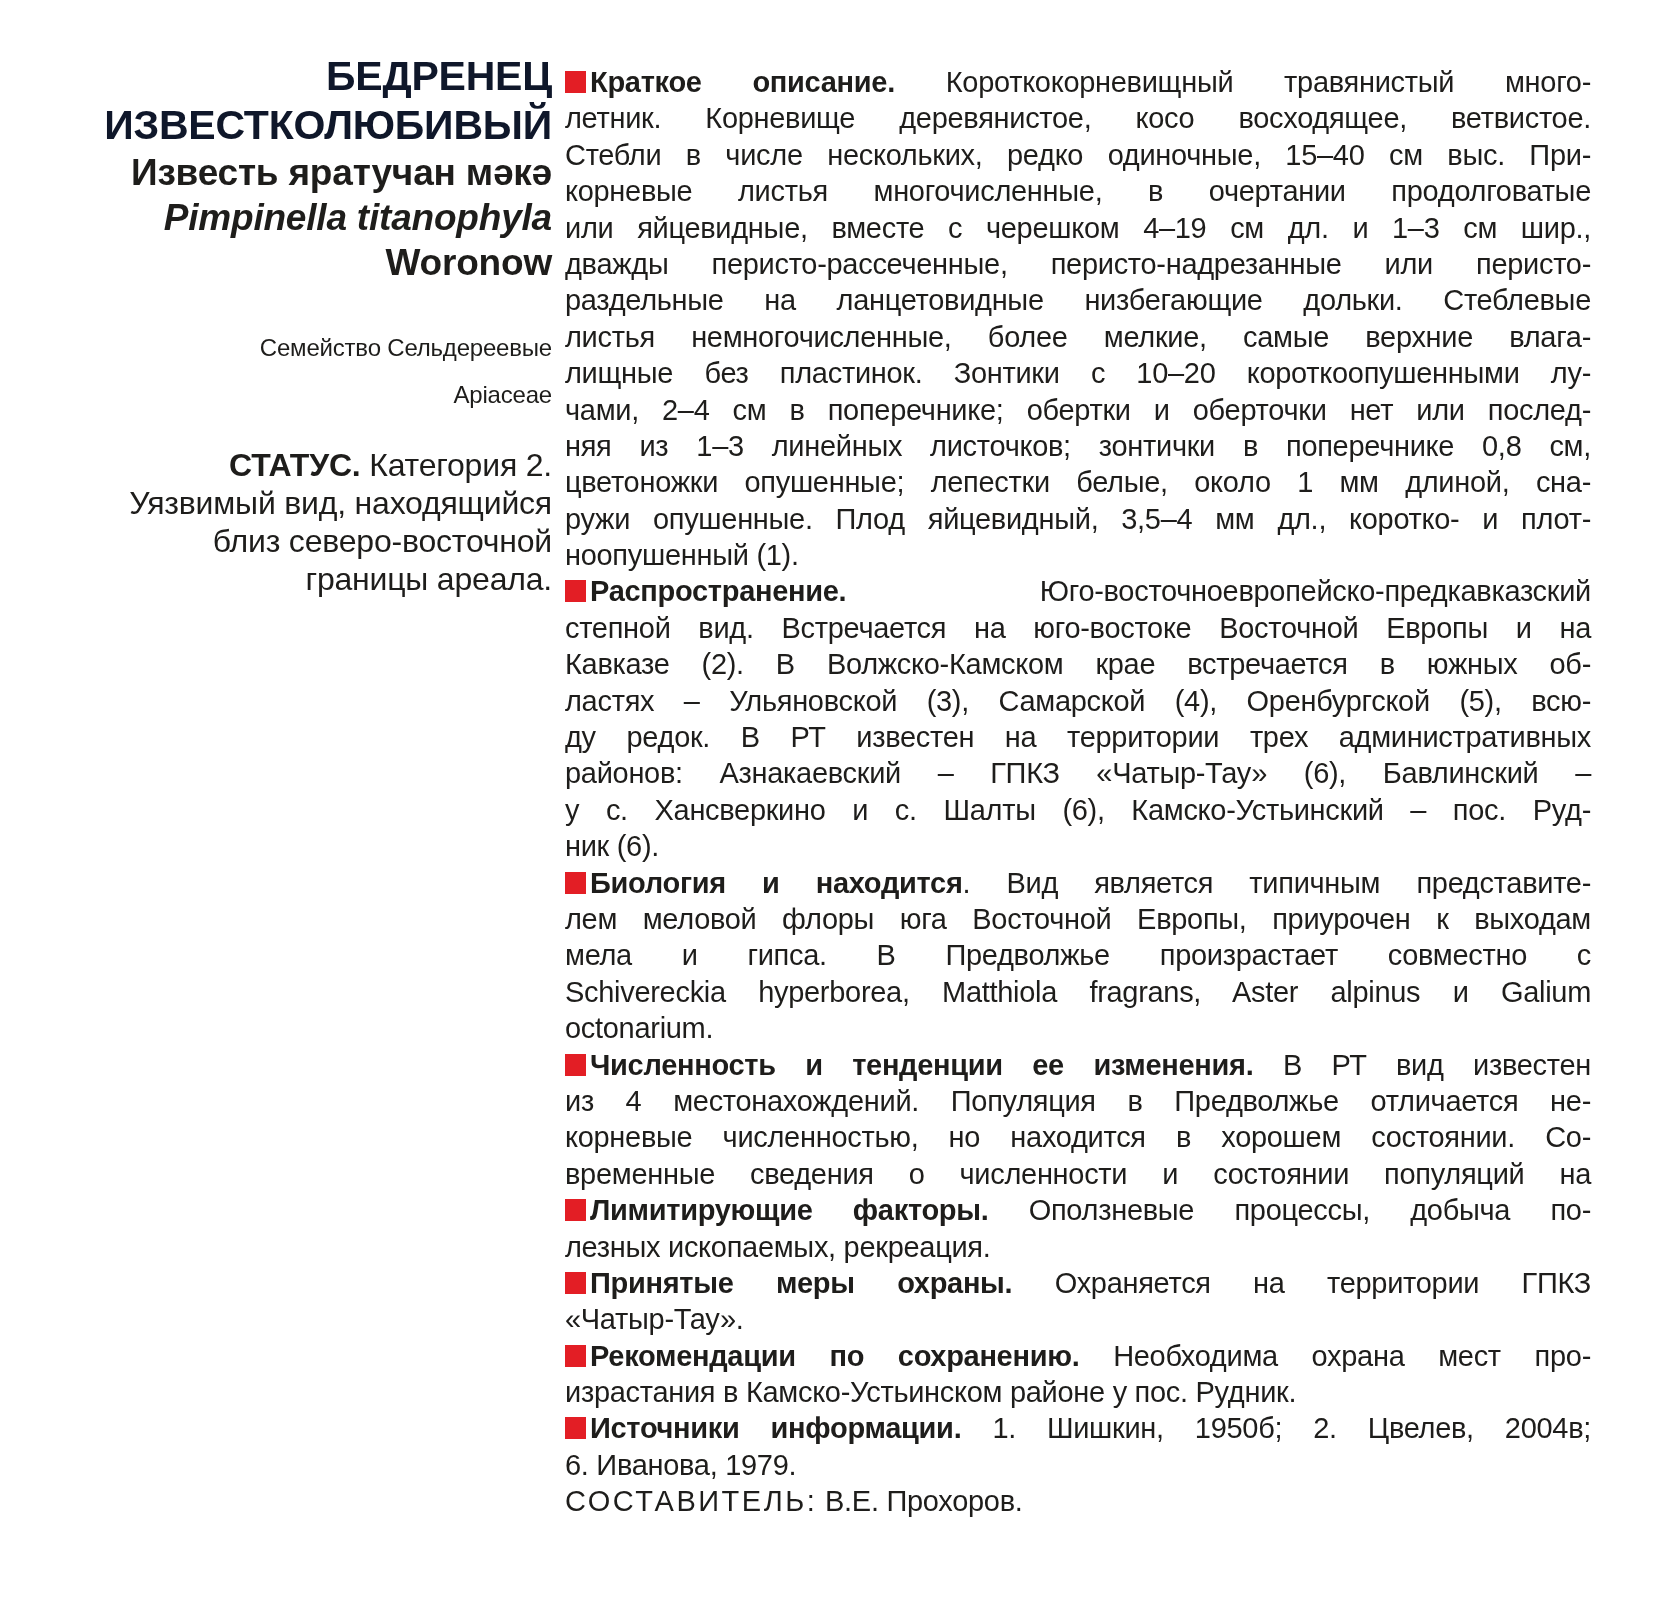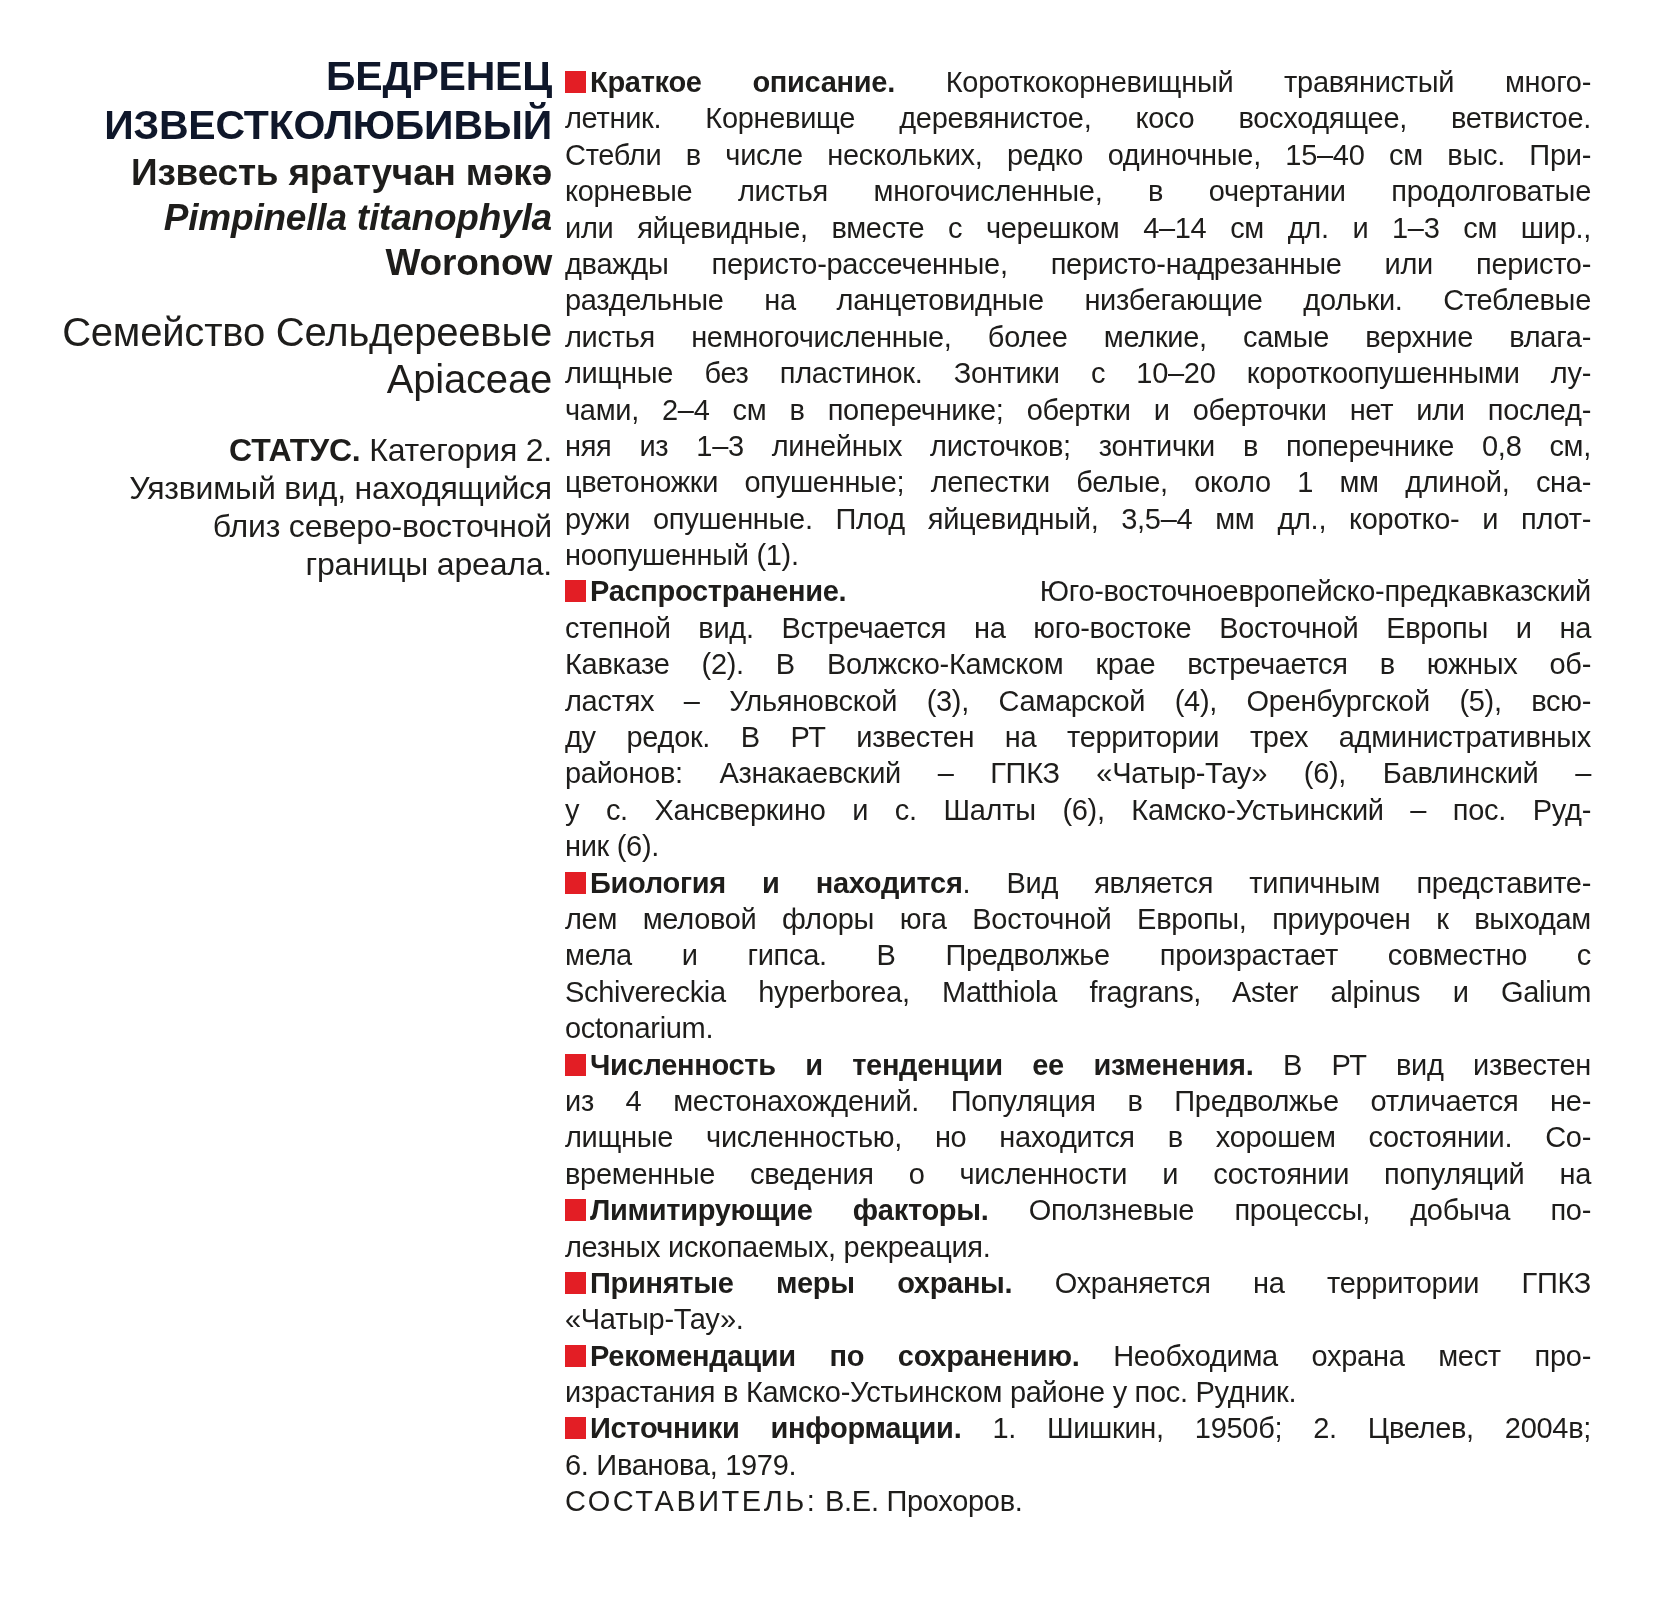--- a/index.html
+++ b/index.html
@@ -14,21 +14,21 @@
     position:absolute;left:60px;top:52px;width:492px;
     text-align:right;
   }
   .sb-title{
     color:#0f172a;font-weight:bold;
     font-size:41px;line-height:49px;
     letter-spacing:-0.2px;
   }
   .sb-sci{font-weight:bold;font-size:37px;line-height:45px;letter-spacing:-0.2px;}
   .sb-latin{font-style:italic;}
-  .sb-family{font-size:40px;line-height:47px;margin-top:24px;letter-spacing:-0.2px;}
+  .sb-family{font-size:24px;line-height:47px;margin-top:39px;letter-spacing:-0.2px;}
   .sb-status{font-size:32px;line-height:38px;margin-top:28px;letter-spacing:-0.2px;}
   .b{font-weight:bold;}
   .i{}
   .ls{letter-spacing:2.5px;}
   .article{
     position:absolute;left:565px;top:64px;width:1026px;
     font-size:29px;line-height:36.4px;letter-spacing:-0.3px;
   }
   .tline{
     text-align:justify;
@@ -61,21 +61,21 @@
     <div>близ северо-восточной</div>
     <div>границы ареала.</div>
   </div>
 </div>
 
 <div class="article" id="article-body">
     <div class="tline"><span class="bullet-sq"></span><span class="b">Краткое описание.</span><span> Короткокорневищный травянистый много-</span></div>
     <div class="tline"><span>летник. Корневище деревянистое, косо восходящее, ветвистое.</span></div>
     <div class="tline"><span>Стебли в числе нескольких, редко одиночные, 15–40 см выс. При-</span></div>
     <div class="tline"><span>корневые листья многочисленные, в очертании продолговатые</span></div>
-    <div class="tline"><span>или яйцевидные, вместе с черешком 4–14 см дл. и 1–3 см шир.,</span></div>
+    <div class="tline"><span>или яйцевидные, вместе с черешком 4–19 см дл. и 1–3 см шир.,</span></div>
     <div class="tline"><span>дважды перисто-рассеченные, перисто-надрезанные или перисто-</span></div>
     <div class="tline"><span>раздельные на ланцетовидные низбегающие дольки. Стеблевые</span></div>
     <div class="tline"><span>листья немногочисленные, более мелкие, самые верхние влага-</span></div>
     <div class="tline"><span>лищные без пластинок. Зонтики с 10–20 короткоопушенными лу-</span></div>
     <div class="tline"><span>чами, 2–4 см в поперечнике; обертки и оберточки нет или послед-</span></div>
     <div class="tline"><span>няя из 1–3 линейных листочков; зонтички в поперечнике 0,8 см,</span></div>
     <div class="tline"><span>цветоножки опушенные; лепестки белые, около 1 мм длиной, сна-</span></div>
     <div class="tline"><span>ружи опушенные. Плод яйцевидный, 3,5–4 мм дл., коротко- и плот-</span></div>
     <div class="tline tlast"><span>ноопушенный (1).</span></div>
     <div class="tline"><span class="bullet-sq"></span><span class="b">Распространение.</span><span> Юго-восточноевропейско-предкавказский</span></div>
@@ -86,21 +86,21 @@
     <div class="tline"><span>районов: Азнакаевский – ГПКЗ «Чатыр-Тау» (6), Бавлинский –</span></div>
     <div class="tline"><span>у с. Хансверкино и с. Шалты (6), Камско-Устьинский – пос. Руд-</span></div>
     <div class="tline tlast"><span>ник (6).</span></div>
     <div class="tline"><span class="bullet-sq"></span><span class="b">Биология и находится</span><span>. Вид является типичным представите-</span></div>
     <div class="tline"><span>лем меловой флоры юга Восточной Европы, приурочен к выходам</span></div>
     <div class="tline"><span>мела и гипса. В Предволжье произрастает совместно с</span></div>
     <div class="tline"><span class="i">Schivereckia hyperborea, Matthiola fragrans, Aster alpinus</span><span> и </span><span class="i">Galium</span></div>
     <div class="tline tlast"><span class="i">octonarium.</span></div>
     <div class="tline"><span class="bullet-sq"></span><span class="b">Численность и тенденции ее изменения.</span><span> В РТ вид известен</span></div>
     <div class="tline"><span>из 4 местонахождений. Популяция в Предволжье отличается не-</span></div>
-    <div class="tline"><span>лищные численностью, но находится в хорошем состоянии. Со-</span></div>
+    <div class="tline"><span>корневые численностью, но находится в хорошем состоянии. Со-</span></div>
     <div class="tline"><span>временные сведения о численности и состоянии популяций на</span></div>
     <div class="tline"><span class="bullet-sq"></span><span class="b">Лимитирующие факторы.</span><span> Оползневые процессы, добыча по-</span></div>
     <div class="tline tlast"><span>лезных ископаемых, рекреация.</span></div>
     <div class="tline"><span class="bullet-sq"></span><span class="b">Принятые меры охраны.</span><span> Охраняется на территории ГПКЗ</span></div>
     <div class="tline tlast"><span>«Чатыр-Тау».</span></div>
     <div class="tline"><span class="bullet-sq"></span><span class="b">Рекомендации по сохранению.</span><span> Необходима охрана мест про-</span></div>
     <div class="tline tlast"><span>израстания в Камско-Устьинском районе у пос. Рудник.</span></div>
     <div class="tline"><span class="bullet-sq"></span><span class="b">Источники информации.</span><span> 1. Шишкин, 1950б; 2. Цвелев, 2004в;</span></div>
     <div class="tline tlast"><span>6. Иванова, 1979.</span></div>
     <div class="tline tlast"><span class="ls">СОСТАВИТЕЛЬ:</span><span> В.Е. Прохоров.</span></div>

